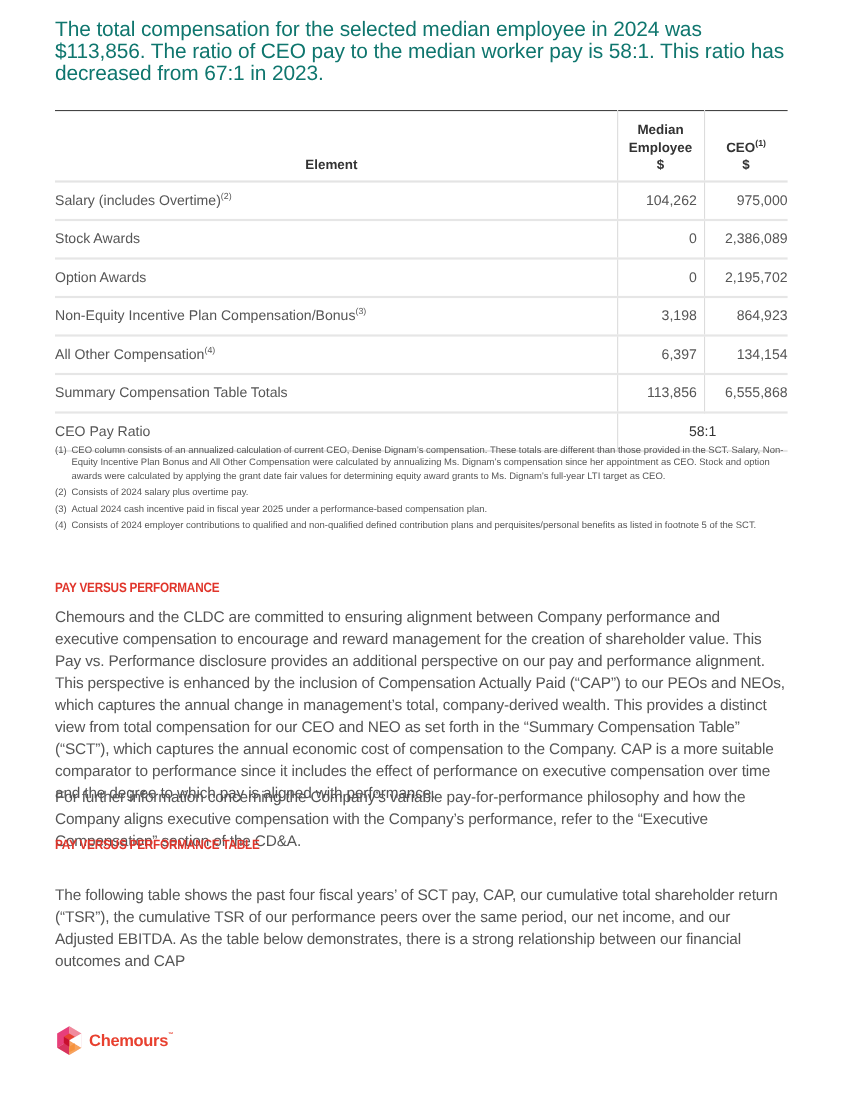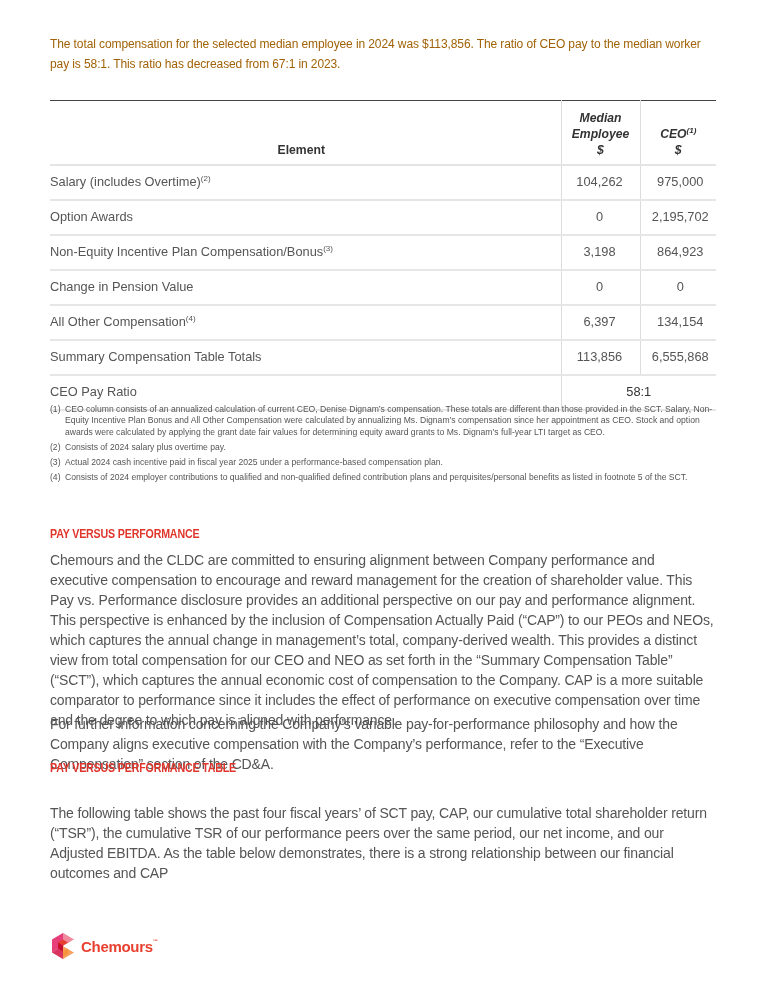--- a/index.html
+++ b/index.html
@@ -1,34 +1,34 @@
 <!DOCTYPE html>
 <html><head>
   <meta charset="utf-8">
   <style>
     * { box-sizing: border-box; margin: 0; padding: 0; }
     html, body { width: 768px; height: 1000px; background: #ffffff; overflow: hidden; }
     body { font-family: "Liberation Sans", sans-serif; color: #555555; position: relative; }
     .page { position: absolute; left: 50px; top: 0; width: 666px; }
 
-    .intro { position: absolute; top: 34px; left: 0; width: 666px; font-size: 12px; line-height: 20px; color: #a16207; letter-spacing: -0.1px; }
+    .intro { position: absolute; top: 18px; left: 0; width: 666px; font-size: 19px; line-height: 20px; color: #0f766e; letter-spacing: -0.1px; }
 
     .ratio-table { position: absolute; top: 100px; left: 0; width: 666px; border-collapse: collapse; font-size: 12.8px; }
     .ratio-table thead tr { border-top: 1.5px solid #444; }
     .ratio-table th { font-weight: bold; color: #333; font-size: 12.2px; line-height: 16px; vertical-align: bottom; padding: 6px 8px 6px 0; }
     .ratio-table th.col-elem { text-align: center; width: 511px; }
-    .ratio-table th.col-num { text-align: center; padding-right: 0; border-left: 1px solid #dcdcdc; font-style: italic; }
+    .ratio-table th.col-num { text-align: center; padding-right: 0; border-left: 1px solid #dcdcdc; }
     .ratio-table th.col-med { width: 79px; }
     .ratio-table th.col-ceo { width: 76px; }
     .ratio-table thead tr { height: 64px; }
     .ratio-table thead { border-bottom: 2px solid #e4e4e4; }
     .ratio-table tbody tr { height: 35px; border-bottom: 2px solid #e6e6e6; }
     .ratio-table td { color: #555; line-height: 16px; vertical-align: middle; }
     .ratio-table td.elem { text-align: left; padding-left: 0; }
-    .ratio-table td.num { text-align: center; padding-right: 0; border-left: 1px solid #dcdcdc; padding-left: 4px; }
+    .ratio-table td.num { text-align: right; padding-right: 0; border-left: 1px solid #dcdcdc; padding-left: 4px; }
     .ratio-table td.num.med { padding-right: 6px; }
     .ratio-table td.ratio-val { text-align: center; color: #333; border-left: 1px solid #dcdcdc; }
     sup { font-size: 8px; vertical-align: super; line-height: 0; }
 
     .footnotes { position: absolute; top: 404px; left: 0; width: 666px; font-size: 8.6px; line-height: 11.3px; color: #555; }
     .fn { display: flex; margin-bottom: 4px; }
     .fn-num { width: 15px; flex: 0 0 15px; }
     .fn-text { flex: 1; }
 
     .section-head { position: absolute; left: 0; color: #e0352b; font-weight: bold; font-size: 12.4px; letter-spacing: -0.2px; transform: scaleX(0.86); transform-origin: left center; }
@@ -60,33 +60,33 @@
         </th>
       </tr>
     </thead>
     <tbody>
       <tr>
         <td class="elem"><span>Salary (includes Overtime)</span><sup>(2)</sup></td>
         <td class="num med">104,262</td>
         <td class="num">975,000</td>
       </tr>
       <tr>
+        <td class="elem"><span>Stock Awards</span></td>
+        <td class="num med">0</td>
+        <td class="num">2,386,089</td>
+      </tr>
+      <tr>
         <td class="elem"><span>Option Awards</span></td>
         <td class="num med">0</td>
         <td class="num">2,195,702</td>
       </tr>
       <tr>
         <td class="elem"><span>Non-Equity Incentive Plan Compensation/Bonus</span><sup>(3)</sup></td>
         <td class="num med">3,198</td>
         <td class="num">864,923</td>
-      </tr>
-      <tr>
-        <td class="elem"><span>Change in Pension Value</span></td>
-        <td class="num med">0</td>
-        <td class="num">0</td>
       </tr>
       <tr>
         <td class="elem"><span>All Other Compensation</span><sup>(4)</sup></td>
         <td class="num med">6,397</td>
         <td class="num">134,154</td>
       </tr>
       <tr>
         <td class="elem"><span>Summary Compensation Table Totals</span></td>
         <td class="num med">113,856</td>
         <td class="num">6,555,868</td>

